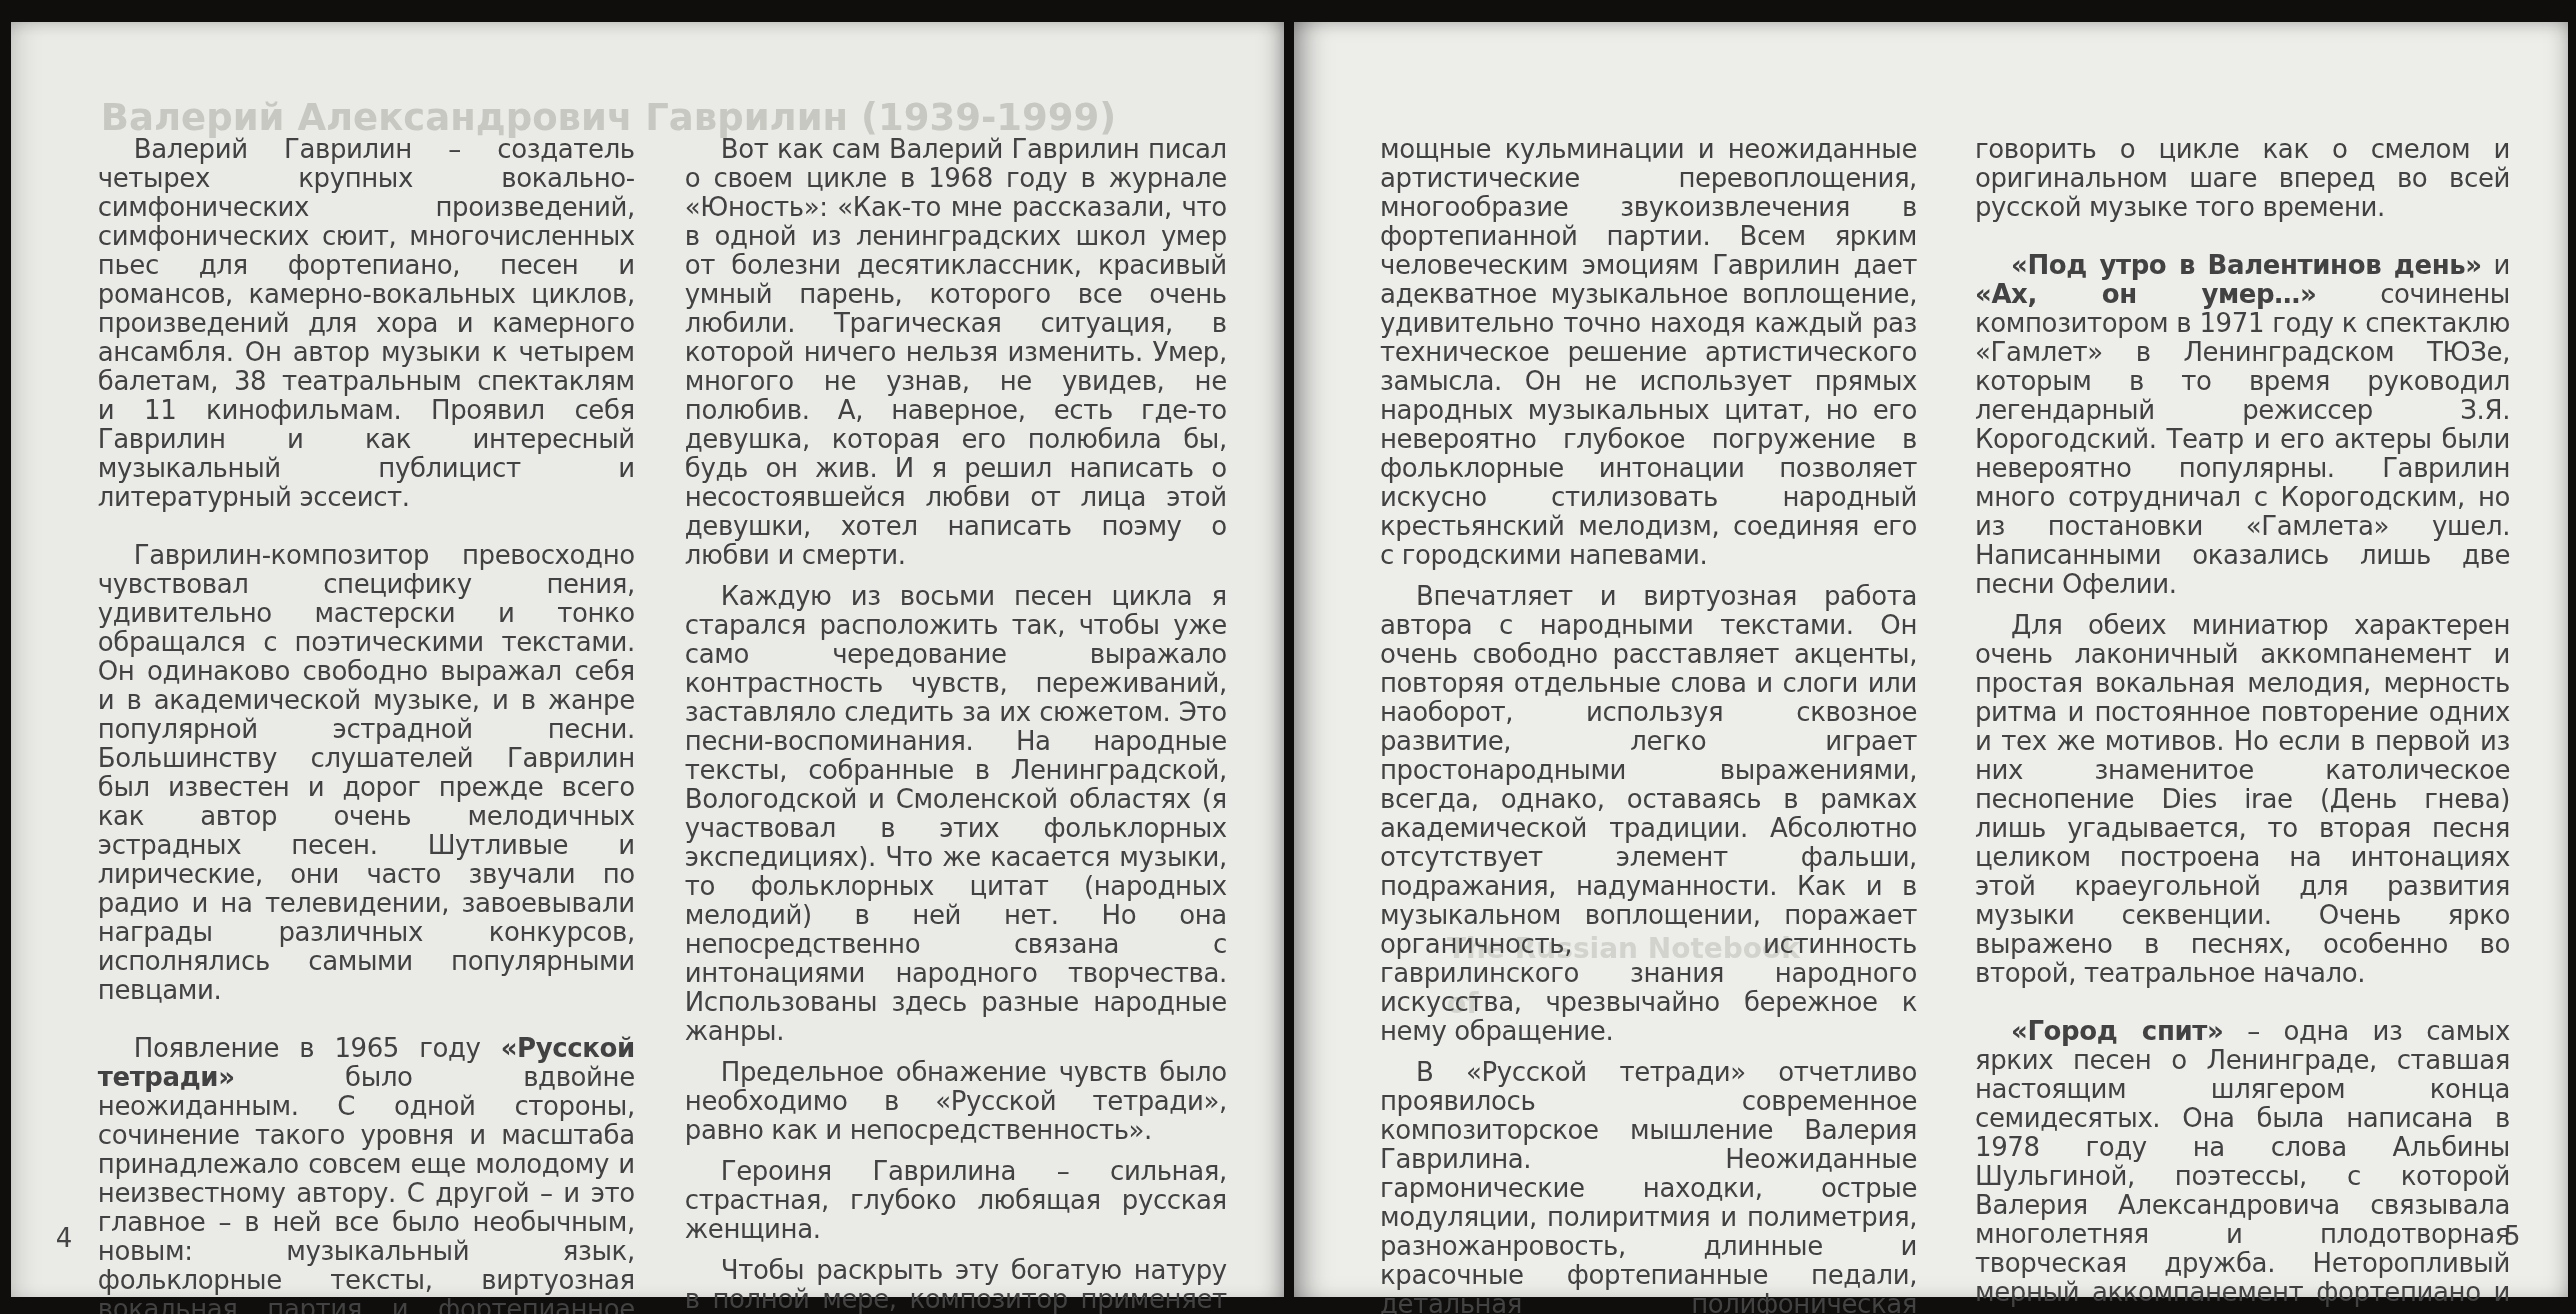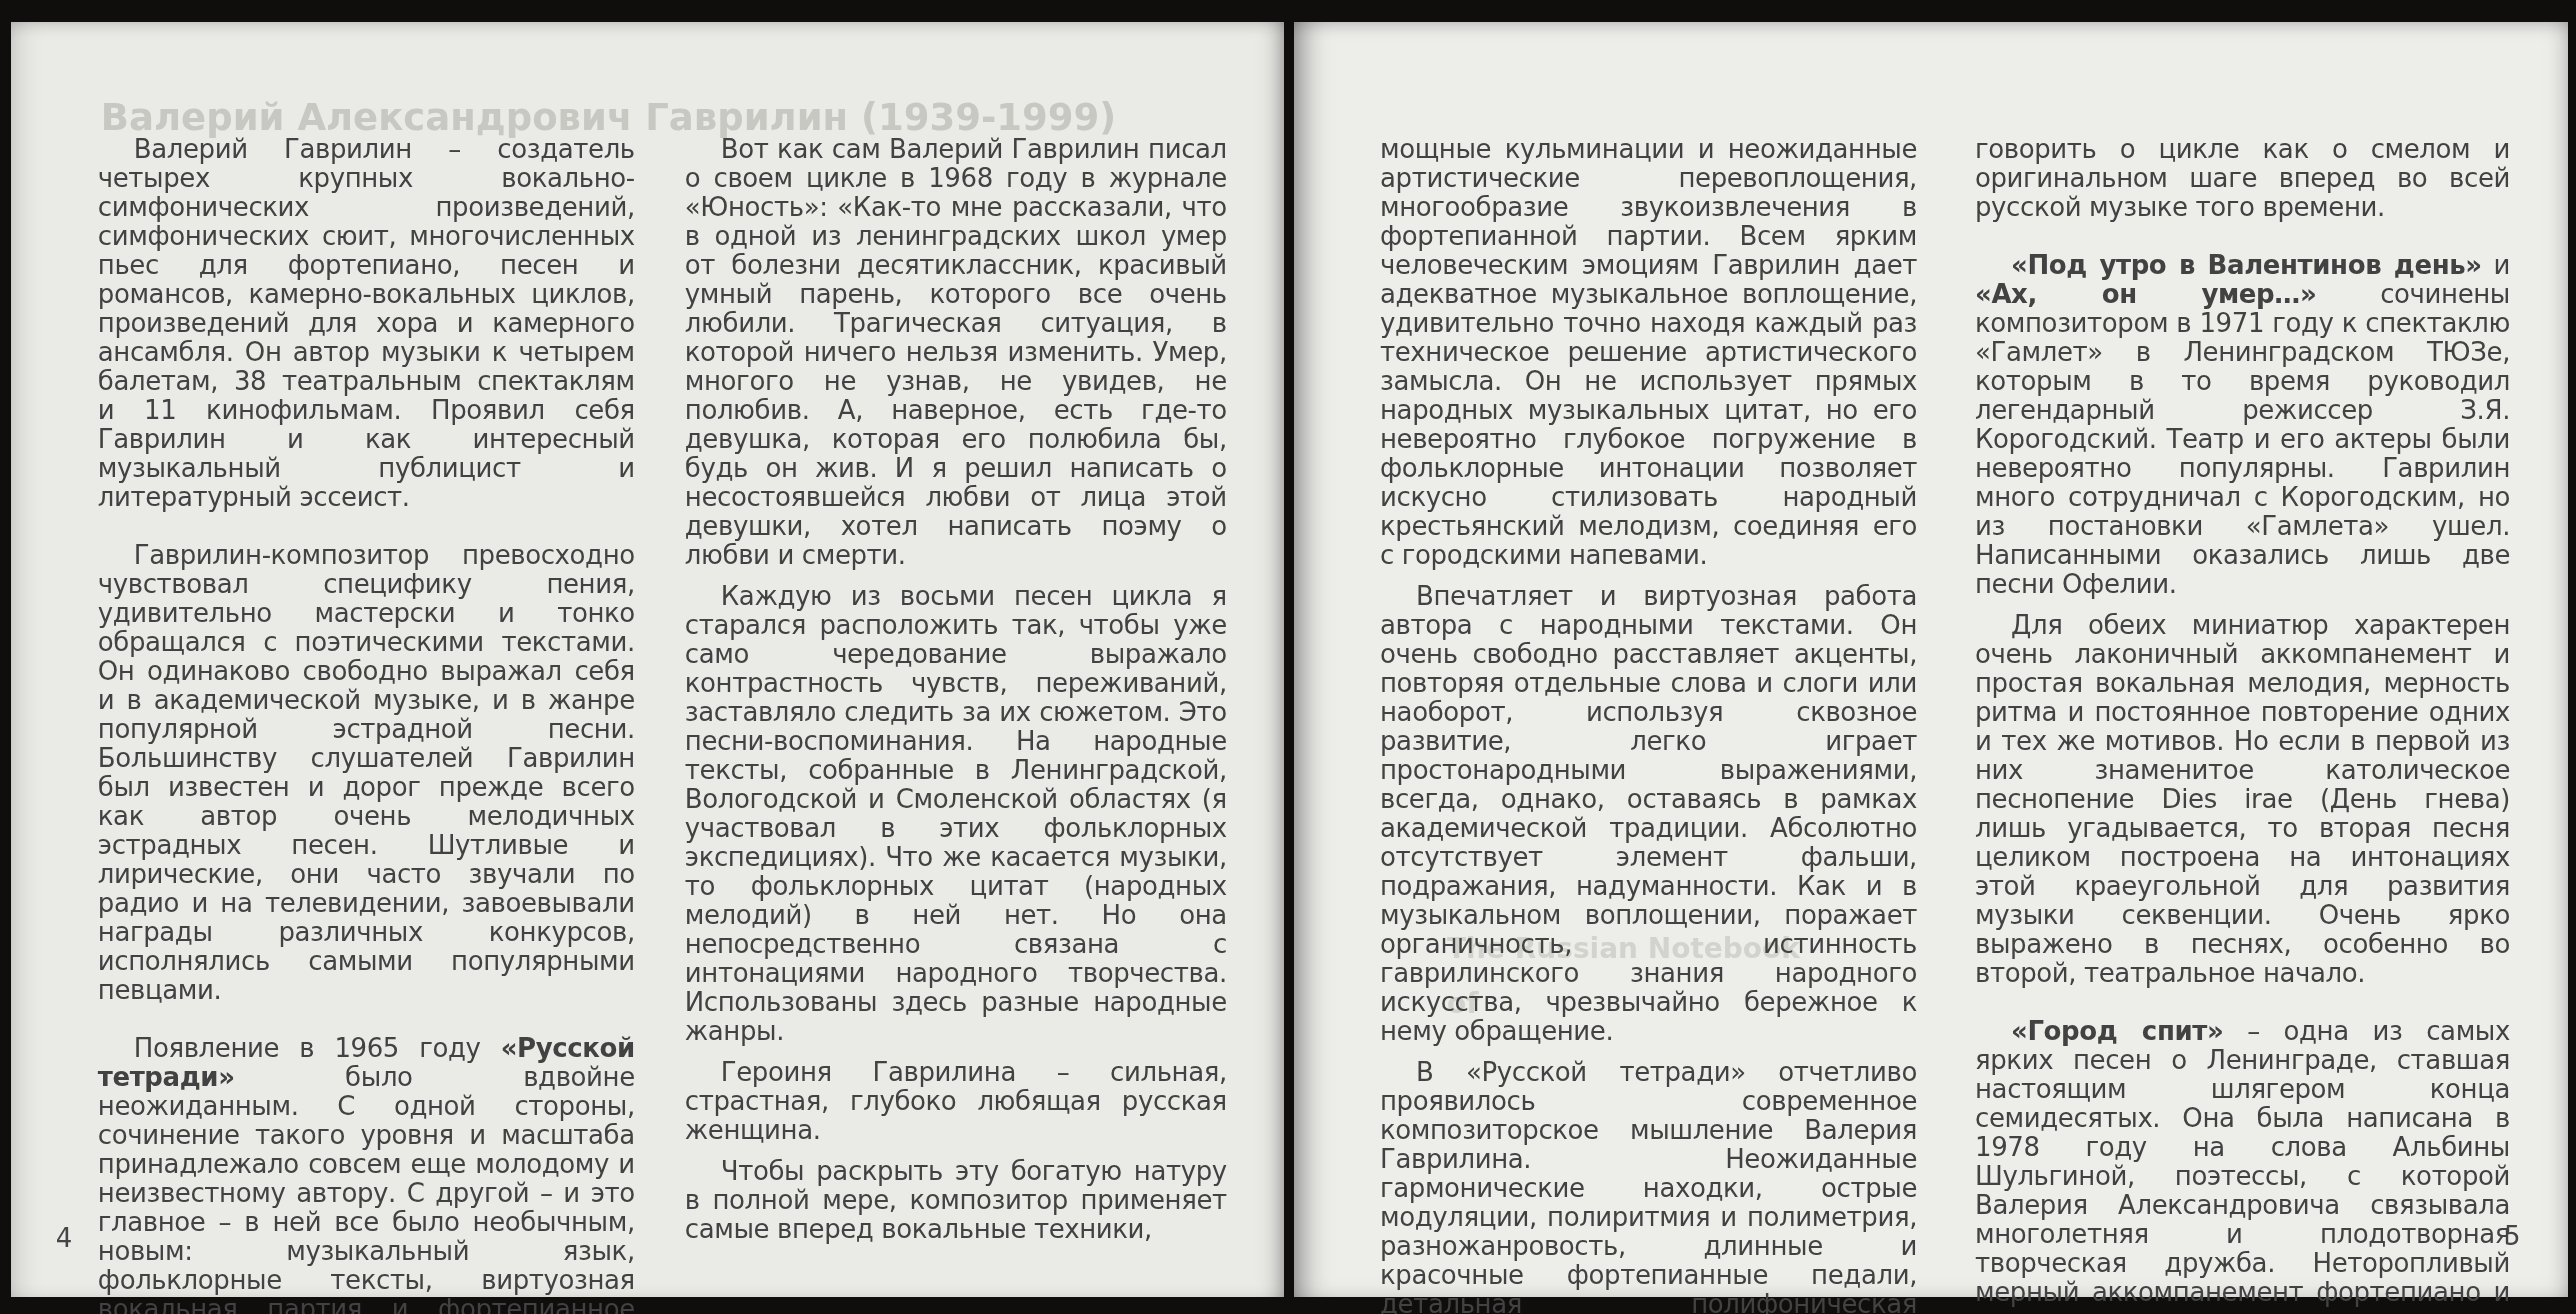--- a/index.html
+++ b/index.html
@@ -64,20 +64,21 @@
 <div class="page" id="page-left">
   <div class="ghost" id="ghost-heading">Валерий Александрович Гаврилин (1939-1999)</div>
   <div class="col" id="l-col1">
       <p class="para indent"><span>Валерий Гаврилин – создатель четырех крупных вокально-симфонических произведений, симфонических сюит, многочисленных пьес для фортепиано, песен и романсов, камерно-вокальных циклов, произведений для хора и камерного ансамбля. Он автор музыки к четырем балетам, 38 театральным спектаклям и 11 кинофильмам. Проявил себя Гаврилин и как интересный музыкальный публицист и литературный эссеист.</span></p>
       <p class="para indent gap"><span>Гаврилин-композитор превосходно чувствовал специфику пения, удивительно мастерски и тонко обращался с поэтическими текстами. Он одинаково свободно выражал себя и в академической музыке, и в жанре популярной эстрадной песни. Большинству слушателей Гаврилин был известен и дорог прежде всего как автор очень мелодичных эстрадных песен. Шутливые и лирические, они часто звучали по радио и на телевидении, завоевывали награды различных конкурсов, исполнялись самыми популярными певцами.</span></p>
       <p class="para indent gap"><span>Появление в 1965 году </span><span class="b">«Русской тетради»</span><span> было вдвойне неожиданным. С одной стороны, сочинение такого уровня и масштаба принадлежало совсем еще молодому и неизвестному автору. С другой – и это главное – в ней все было необычным, новым: музыкальный язык, фольклорные тексты, виртуозная вокальная партия и фортепианное сопровождение.</span></p>
     </div>
   <div class="col" id="l-col2">
       <p class="para indent"><span>Вот как сам Валерий Гаврилин писал о своем цикле в 1968 году в журнале «Юность»: «Как-то мне рассказали, что в одной из ленинградских школ умер от болезни десятиклассник, красивый умный парень, которого все очень любили. Трагическая ситуация, в которой ничего нельзя изменить. Умер, многого не узнав, не увидев, не полюбив. А, наверное, есть где-то девушка, которая его полюбила бы, будь он жив. И я решил написать о несостоявшейся любви от лица этой девушки, хотел написать поэму о любви и смерти.</span></p>
       <p class="para indent"><span>Каждую из восьми песен цикла я старался расположить так, чтобы уже само чередование выражало контрастность чувств, переживаний, заставляло следить за их сюжетом. Это песни-воспоминания. На народные тексты, собранные в Ленинградской, Вологодской и Смоленской областях (я участвовал в этих фольклорных экспедициях). Что же касается музыки, то фольклорных цитат (народных мелодий) в ней нет. Но она непосредственно связана с интонациями народного творчества. Использованы здесь разные народные жанры.</span></p>
+      <p class="para indent"><span>Предельное обнажение чувств было необходимо в «Русской тетради», равно как и непосредственность».</span></p>
       <p class="para indent"><span>Героиня Гаврилина – сильная, страстная, глубоко любящая русская женщина.</span></p>
       <p class="para indent"><span>Чтобы раскрыть эту богатую натуру в полной мере, композитор применяет самые вперед вокальные техники,</span></p>
     </div>
   <div class="pagenum" id="pagenum-left">4</div>
 </div>
 
 <div class="page" id="page-right">
   <div class="ghost ghost-notebook" id="ghost-notebook-1">The Russian Notebook</div>
   <div class="ghost ghost-notebook" id="ghost-notebook-2">of</div>
   <div class="col" id="r-col1">

